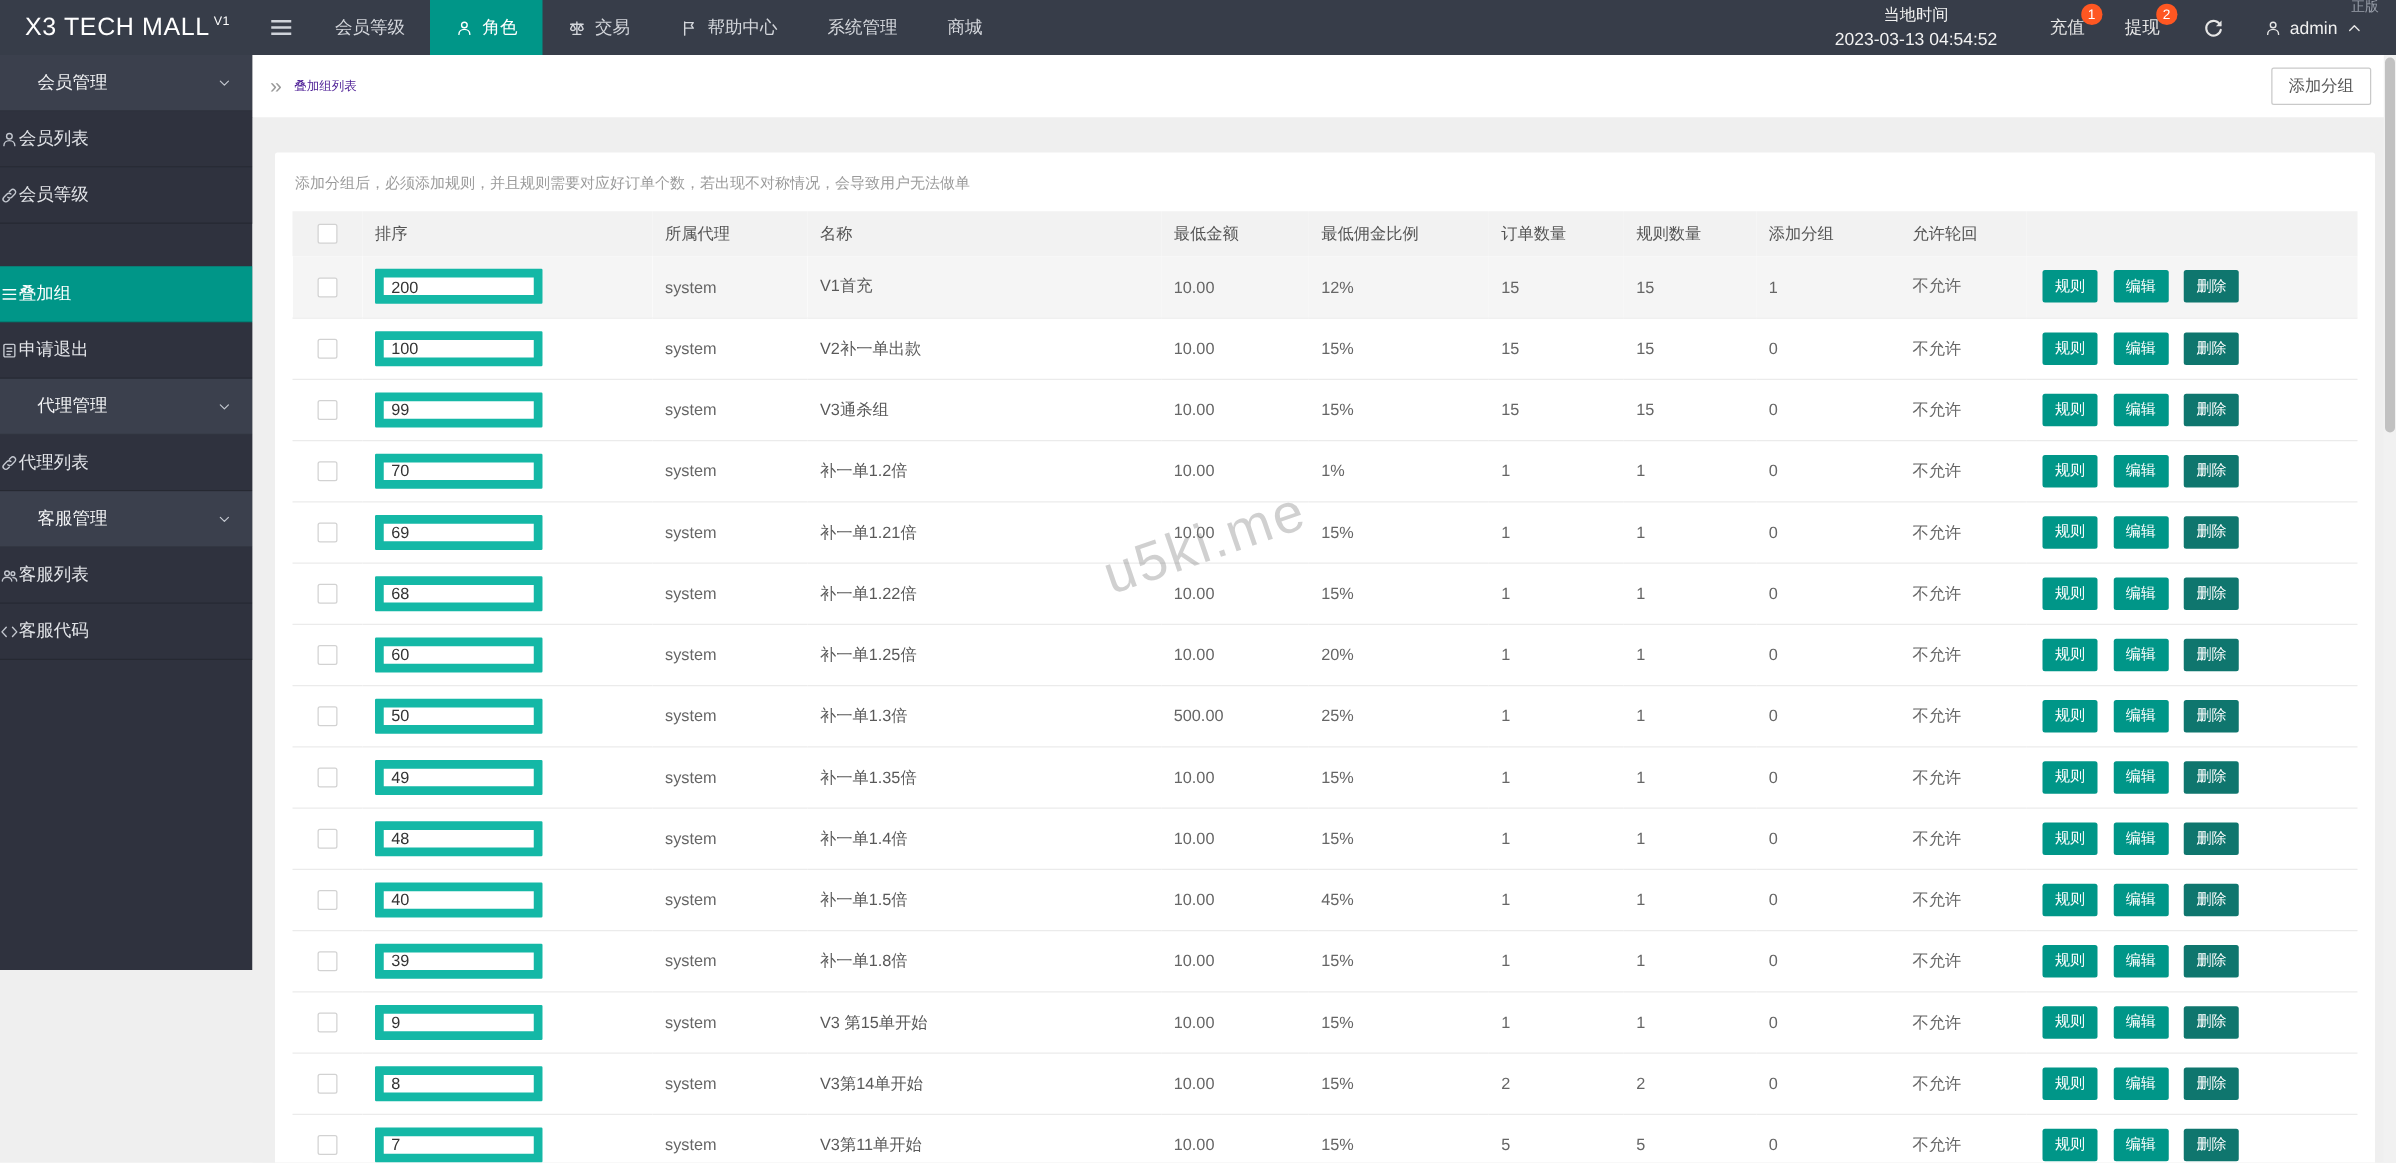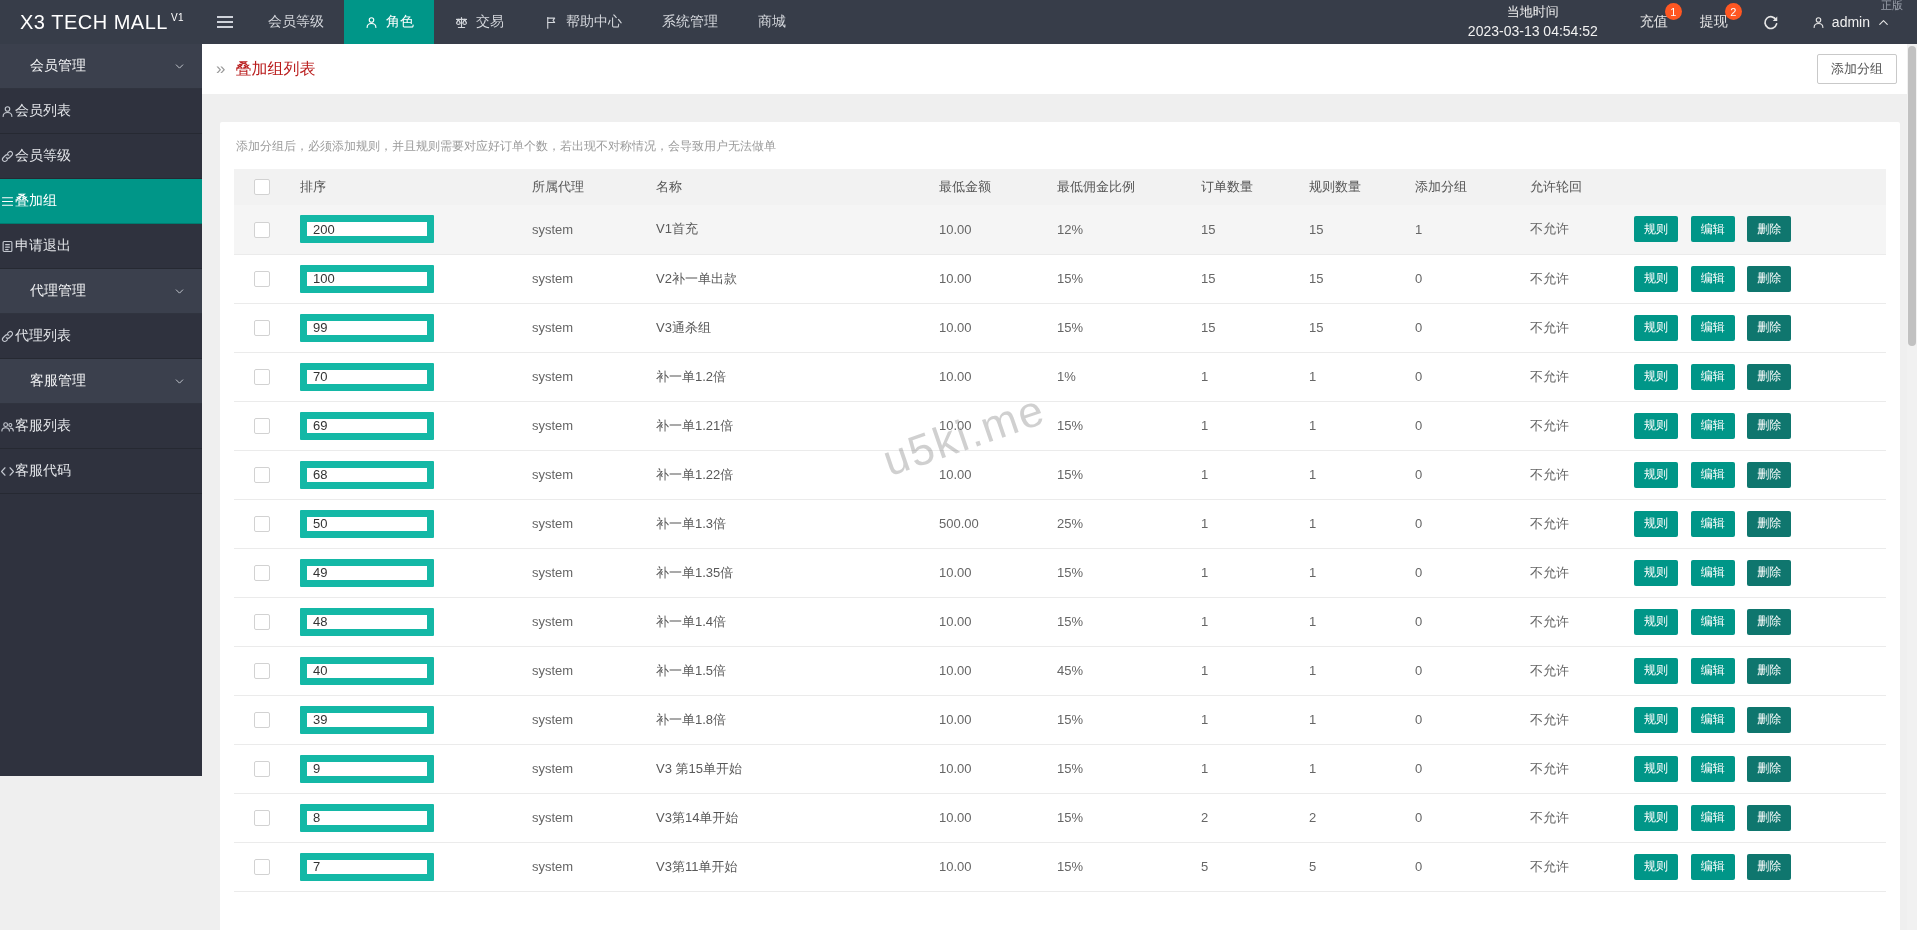--- a/index.html
+++ b/index.html
@@ -39,31 +39,31 @@
   .corner-tag { position:absolute; top:-2px; right:14px; font-size:11px; color:#9aa0ab; }
 
   
   .layout { display:flex; height:732px; }
   .sidebar { width:202px; background:#2f323e; flex-shrink:0; }
   .side-item { display:flex; align-items:center; height:45px; font-size:14px;
     color:#e3e5e9; cursor:pointer; border-bottom:1px solid rgba(0,0,0,.18); position:relative; }
   .side-item.section { background:#3b404d; color:#f2f3f5; padding-left:30px; }
   .side-item.child { background:#32364a1a; }
   .side-item.child { background:#2f323e; }
-  .side-item.active { background:#009688; color:#fff; }
+  .side-item.active { background:#009688; color:#fff;margin-top:34px; }
   .side-item svg { width:15px; height:15px; stroke:#c3c7cf; fill:none; stroke-width:1.8;
     stroke-linecap:round; stroke-linejoin:round; flex-shrink:0; }
   .side-item.active svg { stroke:#fff; }
   .side-item .chev { position:absolute; right:16px; width:13px; height:13px; }
 
   .main { flex:1; display:flex; flex-direction:column; min-width:0; }
   .crumb-bar { position:relative; height:50px; background:#fff; display:flex;
     align-items:center; padding:0 14px; flex-shrink:0; }
   .crumb-arrows { color:#999; font-size:17px; }
-  .crumb-title { margin-left:10px; font-size:16px; color:#b91c1c; }
+  .crumb-title { margin-left:10px; font-size:10px; color:#4c1d95; }
   .btn-add { position:absolute; right:20px; top:10px; height:30px; padding:0 13px;
     background:#fff; border:1px solid #c9c9c9; border-radius:2px; font-size:13px;
     color:#555; cursor:pointer; font-family:inherit; }
 
   .content { flex:1; background:#efefef; padding:28px 17px 0 18px; position:relative; }
   .card { position:relative; background:#fff; border-radius:2px; padding:14px 14px 0; min-height:820px; }
   .note { font-size:12px; color:#9b9b9b; margin:2px 2px 14px; }
 
   table { width:100%; border-collapse:collapse; table-layout:fixed; }
   thead th { background:#f2f2f2; height:36px; font-weight:normal; font-size:13px;
@@ -376,20 +376,37 @@
     <td>0</td>
     <td>不允许</td>
     <td class="actions">
       <button class="act-btn act-rule">规则</button>
       <button class="act-btn act-edit">编辑</button>
       <button class="act-btn act-del">删除</button>
     </td>
   </tr>
               <tr>
     <td class="cb"><span class="checkbox"></span></td>
+    <td><input class="sort-input" value="60" style=""></td>
+    <td>system</td>
+    <td class="name-cell">补一单1.25倍</td>
+    <td>10.00</td>
+    <td>20%</td>
+    <td>1</td>
+    <td>1</td>
+    <td>0</td>
+    <td>不允许</td>
+    <td class="actions">
+      <button class="act-btn act-rule">规则</button>
+      <button class="act-btn act-edit">编辑</button>
+      <button class="act-btn act-del">删除</button>
+    </td>
+  </tr>
+              <tr>
+    <td class="cb"><span class="checkbox"></span></td>
     <td><input class="sort-input" value="50" style=""></td>
     <td>system</td>
     <td class="name-cell">补一单1.3倍</td>
     <td>500.00</td>
     <td>25%</td>
     <td>1</td>
     <td>1</td>
     <td>0</td>
     <td>不允许</td>
     <td class="actions">

